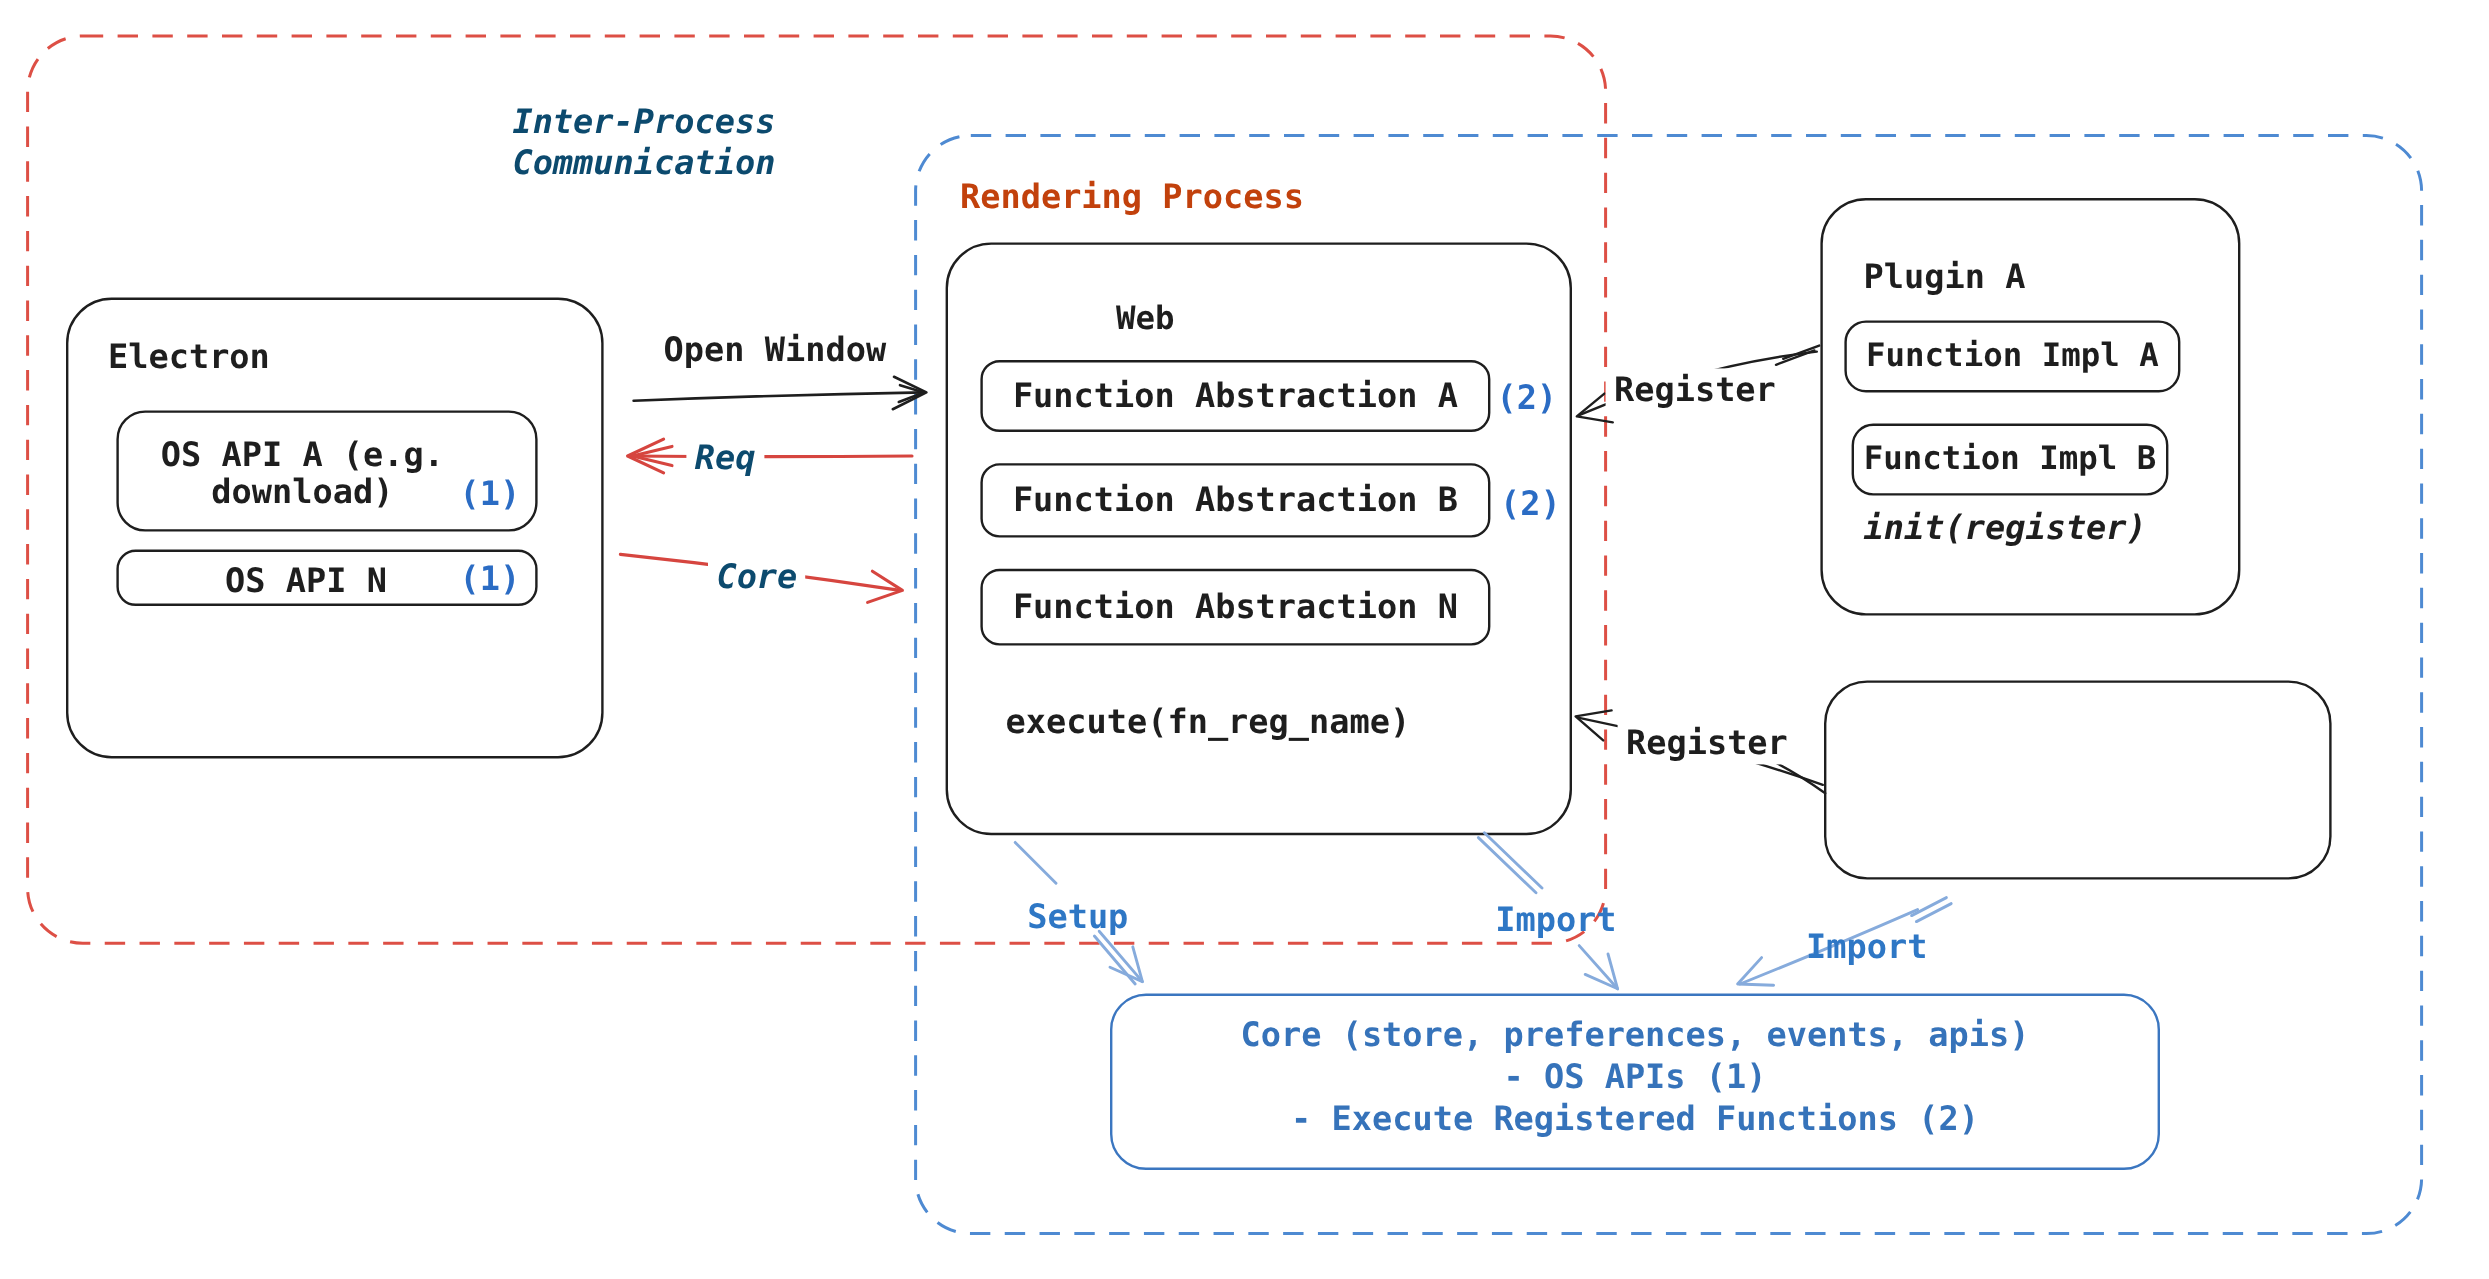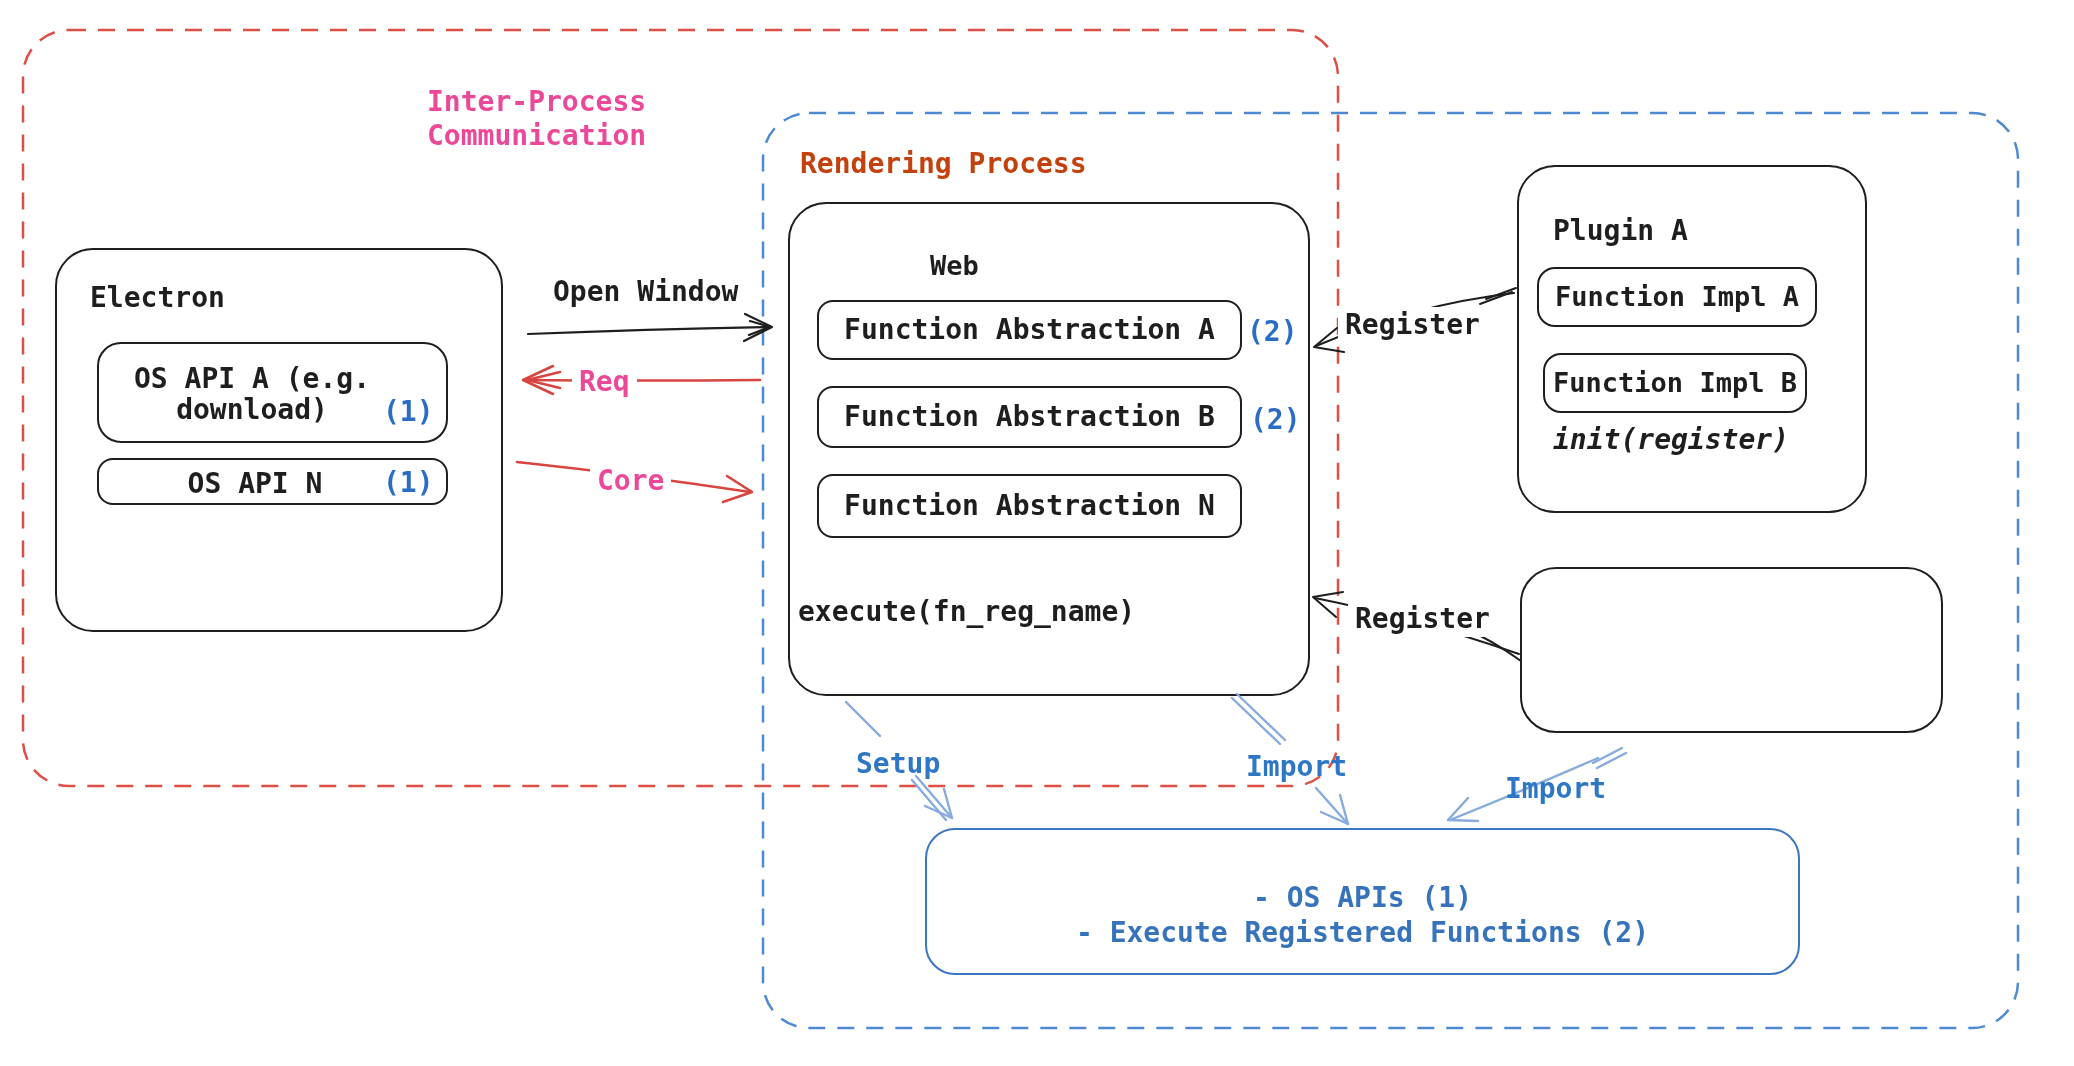--- a/index.html
+++ b/index.html
@@ -4,21 +4,21 @@
 <style>
   html,body{margin:0;padding:0;background:#ffffff;}
   .canvas{
     position:relative;width:2074px;height:1066px;background:#ffffff;overflow:hidden;
     font-family:"DejaVu Sans Mono","Liberation Mono",monospace;
   }
   .box{position:absolute;background:#ffffff;border:2.4px solid #1e1e1e;box-sizing:border-box;z-index:2;}
   .bluebox{position:absolute;background:#ffffff;border:2.5px solid #3b76c0;box-sizing:border-box;z-index:2;}
   .txt{position:absolute;font-weight:bold;color:#1e1e1e;white-space:pre;z-index:4;}
   .f28{font-size:28px;line-height:34px;}
-  .red{color:#ec4899;}
+  .red{color:#0c4a6e;font-style:italic;}
   .blue{color:#2e77c5;}
   .badge{color:#2b6cc4;}
   .corecol{color:#3673ba;}
   .onln{background:#ffffff;padding:1px 7px;}
   .ctr{display:flex;align-items:center;justify-content:center;text-align:center;}
   svg{position:absolute;left:0;top:0;z-index:3;pointer-events:none;}
   .svgback{z-index:1;}
 </style>
 </head>
 <body>
@@ -113,29 +113,29 @@
   <div class="txt f28" style="left:553px;top:275px;">Open Window</div>
   <div class="txt f28 red onln" style="left:572px;top:364px;">Req</div>
   <div class="txt f28 red onln" style="left:590px;top:463px;">Core</div>
 
   <div class="txt f28" style="left:930px;top:249px;font-size:27px;">Web</div>
   <div class="txt f28 ctr" style="left:817px;top:300px;width:425px;height:60px;">Function Abstraction A</div>
   <div class="txt f28 badge" style="left:1247px;top:315px;">(2)</div>
   <div class="txt f28 ctr" style="left:817px;top:386px;width:425px;height:62px;">Function Abstraction B</div>
   <div class="txt f28 badge" style="left:1250px;top:403px;">(2)</div>
   <div class="txt f28 ctr" style="left:817px;top:474px;width:425px;height:64px;">Function Abstraction N</div>
-  <div class="txt f28" style="left:798px;top:585px;margin-top:10px;">execute(fn_reg_name)</div>
+  <div class="txt f28" style="left:838px;top:585px;">execute(fn_reg_name)</div>
 
   <div class="txt f28" style="left:1553px;top:214px;">Plugin A</div>
   <div class="txt f28 ctr" style="left:1543px;top:353px;width:264px;height:60px;font-size:27px;">Function Impl B</div>
   <div class="txt f28 ctr" style="left:1537px;top:267px;width:280px;height:60px;font-size:27px;">Function Impl A</div>
   <div class="txt f28" style="left:1553px;top:423px;font-style:italic;">init(register)</div>
 
 
   <div class="txt f28 onln" style="left:1338px;top:307px;">Register</div>
   <div class="txt f28 onln" style="left:1348px;top:601px;">Register</div>
   <div class="txt f28 blue" style="left:856px;top:747px;">Setup</div>
   <div class="txt f28 blue" style="left:1246px;top:750px;">Import</div>
   <div class="txt f28 blue" style="left:1505px;top:772px;">Import</div>
 
-  <div class="txt f28 corecol" style="left:925px;top:845px;width:875px;text-align:center;line-height:35px;"><br><span>- OS APIs (1)</span><br><span>- Execute Registered Functions (2)</span></div>
+  <div class="txt f28 corecol" style="left:925px;top:845px;width:875px;text-align:center;line-height:35px;"><span>Core (store, preferences, events, apis)</span><br><span>- OS APIs (1)</span><br><span>- Execute Registered Functions (2)</span></div>
 
 </div>
 
 </body></html>

